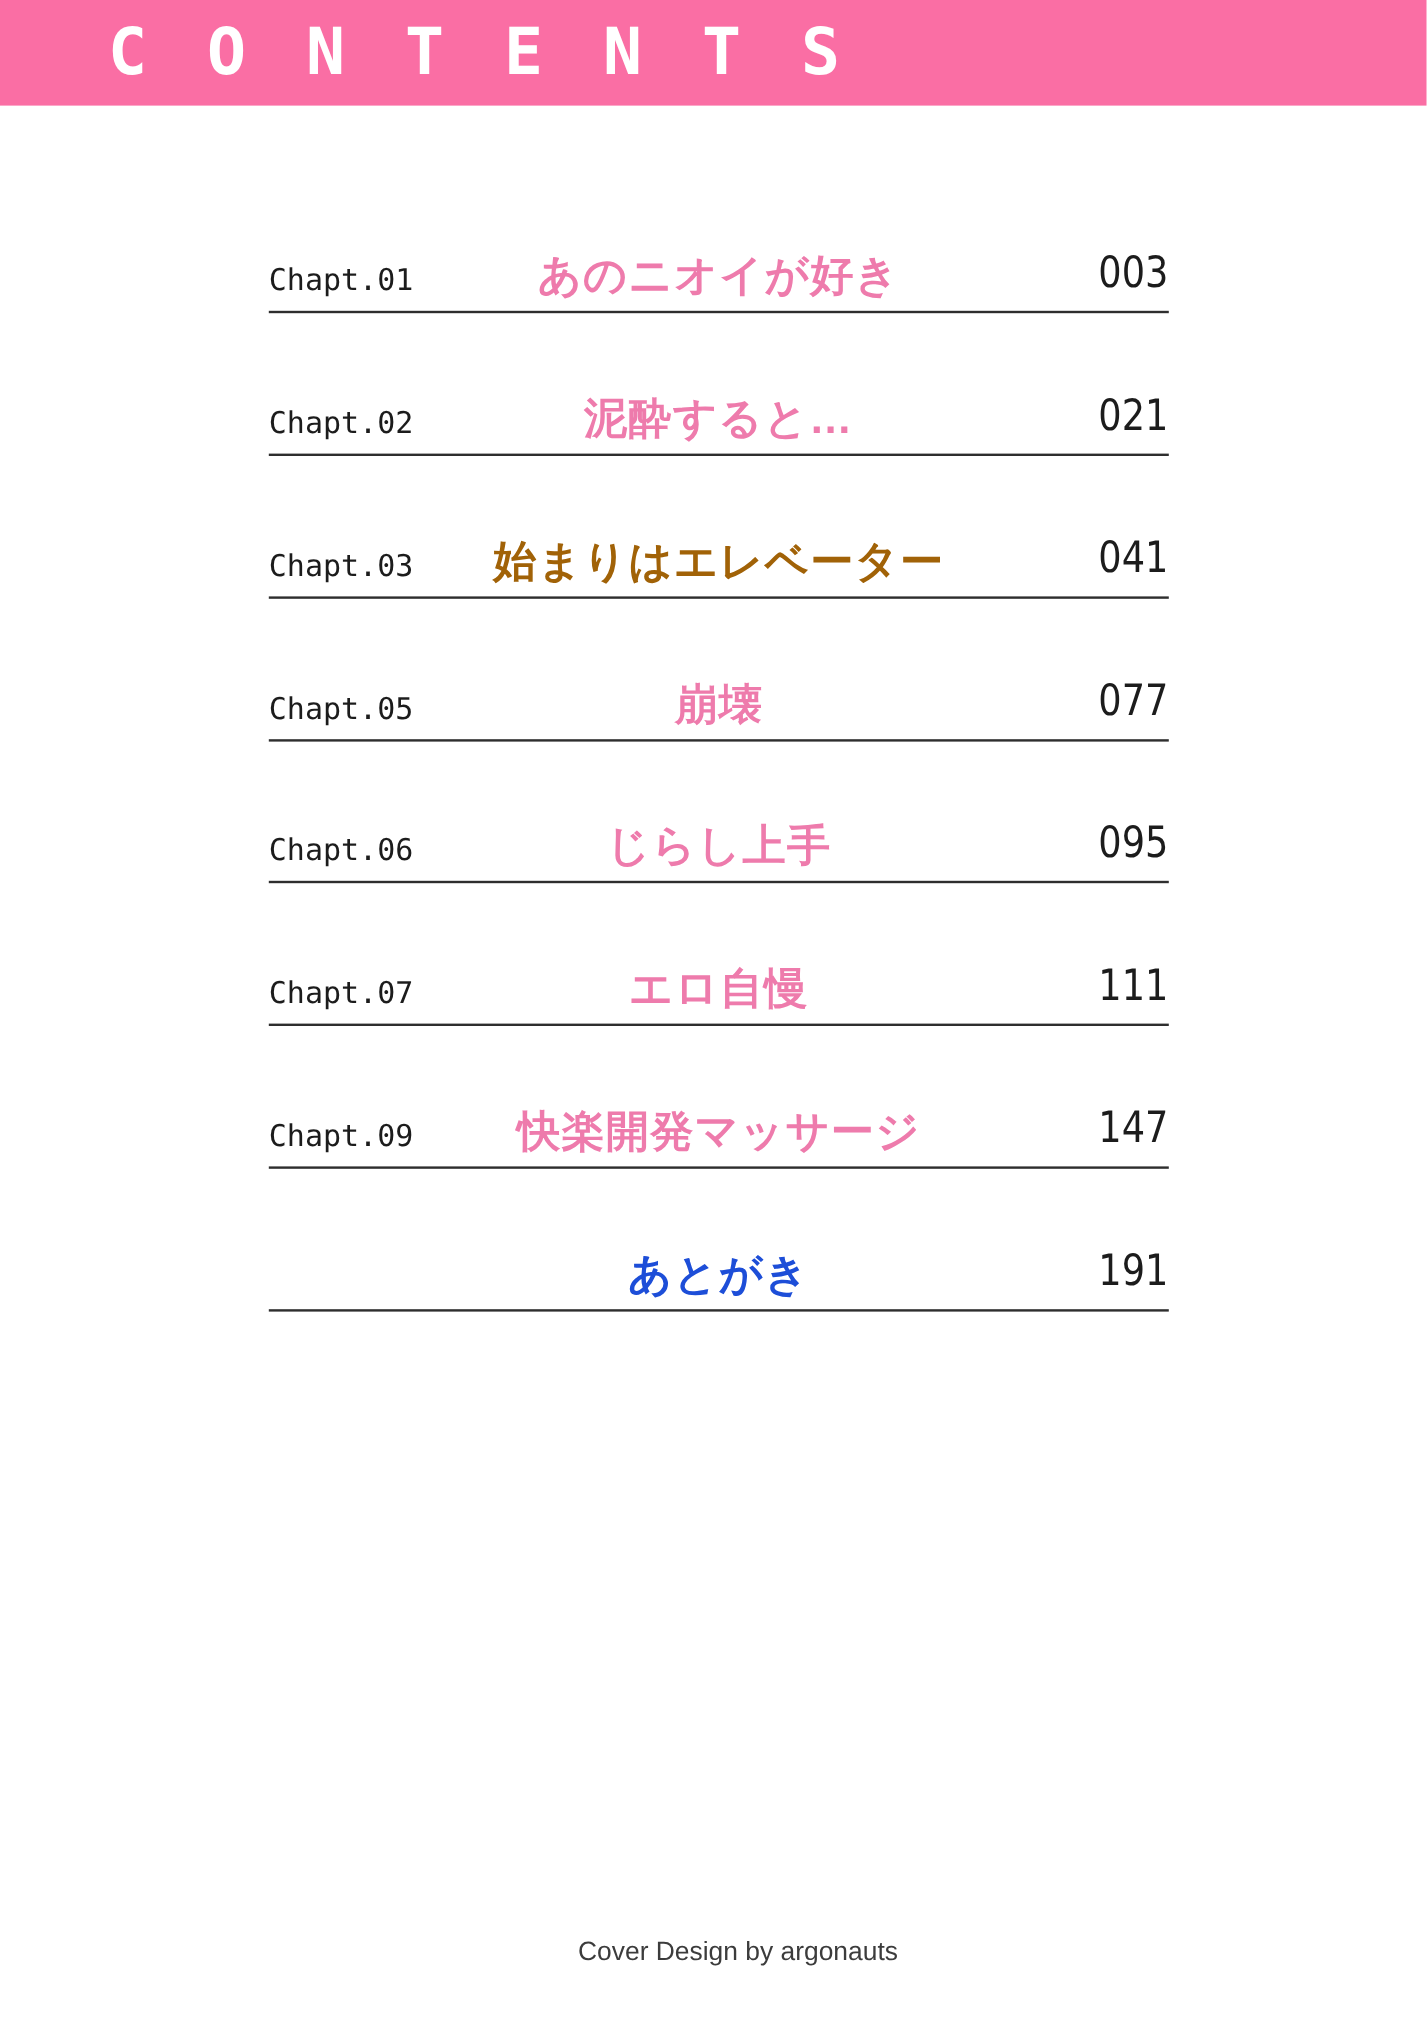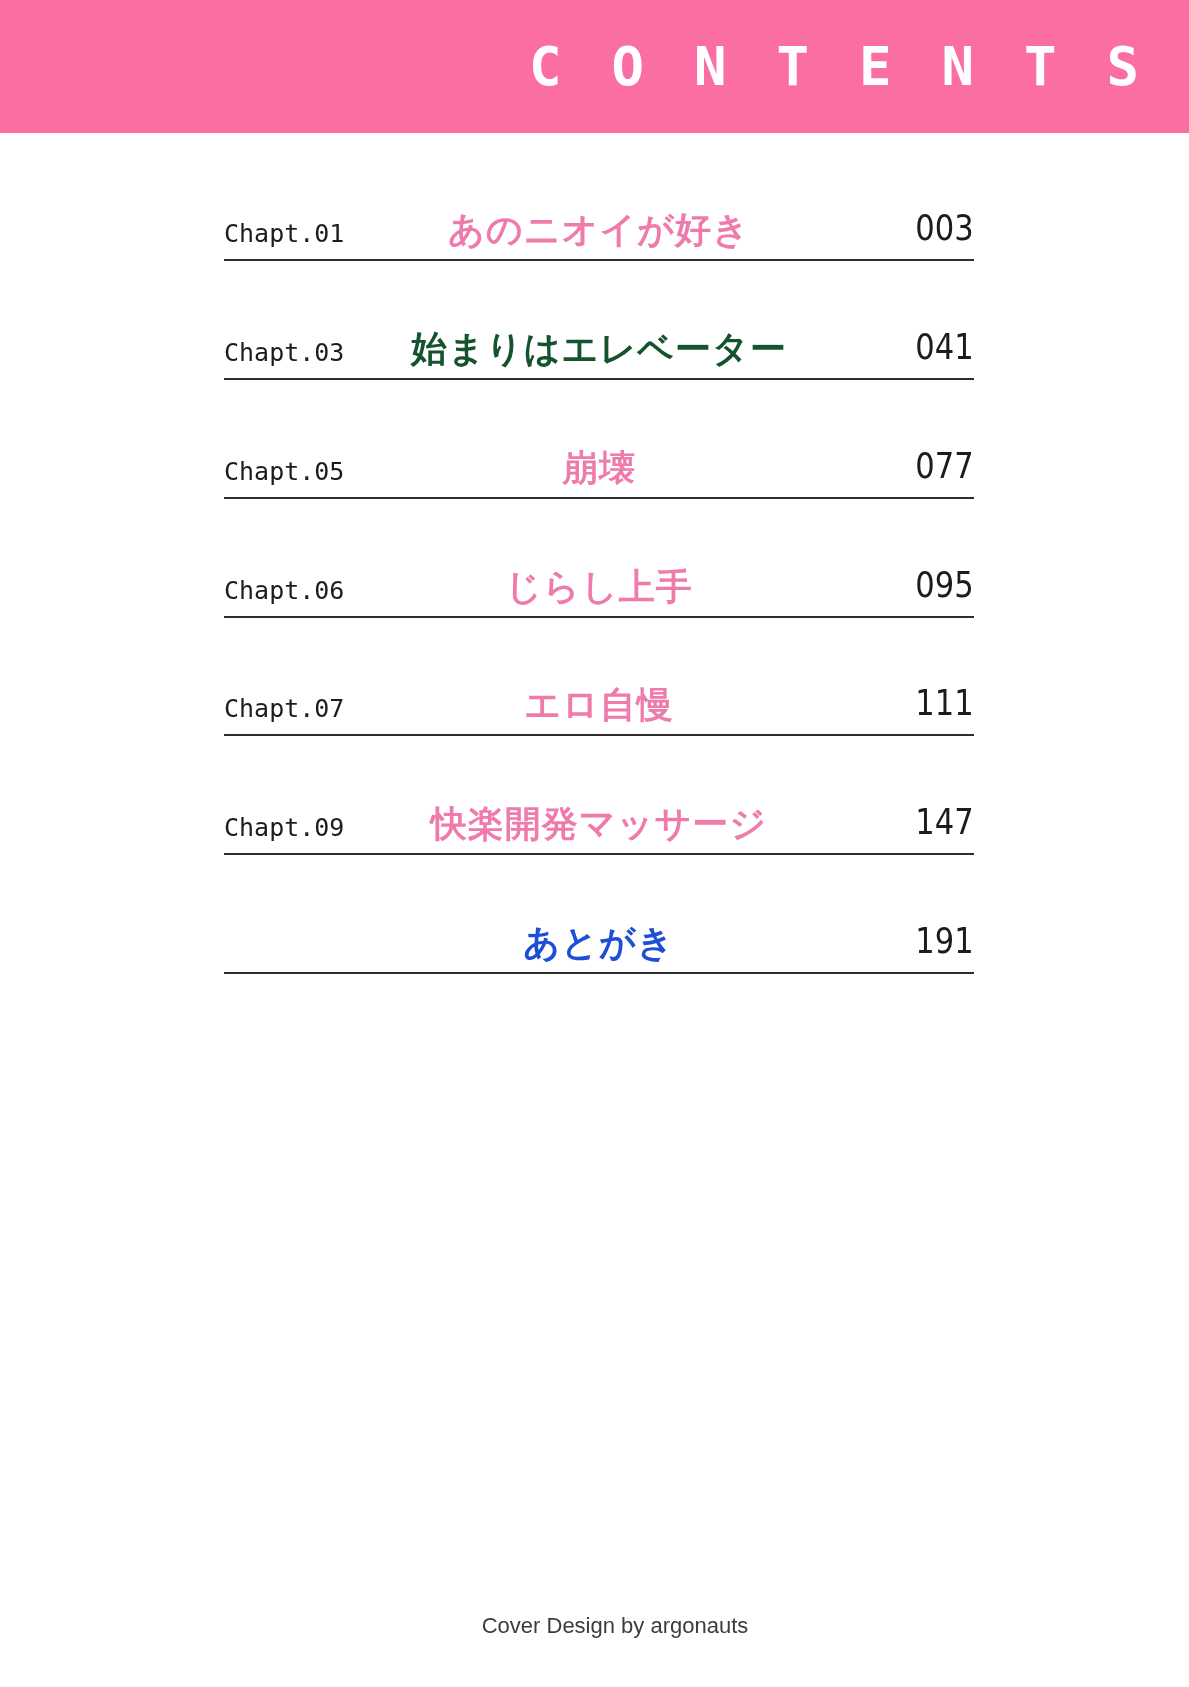--- a/index.html
+++ b/index.html
@@ -9,25 +9,25 @@
     width: 1189px;
     height: 1687px;
     background: #ffffff;
     overflow: hidden;
     font-family: "DejaVu Sans", sans-serif;
   }
   .header-band {
     position: absolute;
     left: 0; top: 0;
     width: 100%;
-    height: 133px;
+    height: 88px;
     background: #FA6EA4;
     display: flex;
     align-items: center;
-    justify-content: flex-end;
+    justify-content: flex-start;
   }
   .contents-title {
     color: #ffffff;
     font-family: "DejaVu Sans Mono", monospace;
     font-weight: bold;
     font-size: 54px;
     letter-spacing: 50px;
     padding-left: 90px;
     white-space: nowrap;
     line-height: 1;
@@ -102,24 +102,29 @@
   </div>
 
   <div class="toc">
 
     <div class="toc-row" style="border-bottom-color: rgb(46, 46, 46);">
       <span class="chapter-label">Chapt.01</span>
       <span class="chapter-title" style="color: rgb(238, 123, 172);">あのニオイが好き</span>
       <span class="page-number">003</span>
     </div>
 
+    <div class="toc-row" style="border-bottom-color: rgb(46, 46, 46);">
+      <span class="chapter-label">Chapt.02</span>
+      <span class="chapter-title" style="color: rgb(238, 123, 172);">泥酔すると…</span>
+      <span class="page-number">021</span>
+    </div>
 
     <div class="toc-row" style="border-bottom-color: rgb(46, 46, 46);">
       <span class="chapter-label">Chapt.03</span>
-      <span class="chapter-title" style="color: #14532d;">始まりはエレベーター</span>
+      <span class="chapter-title" style="color: #a16207;">始まりはエレベーター</span>
       <span class="page-number">041</span>
     </div>
 
 
     <div class="toc-row" style="border-bottom-color: rgb(46, 46, 46);">
       <span class="chapter-label">Chapt.05</span>
       <span class="chapter-title" style="color: rgb(238, 123, 172);">崩壊</span>
       <span class="page-number">077</span>
     </div>
 

